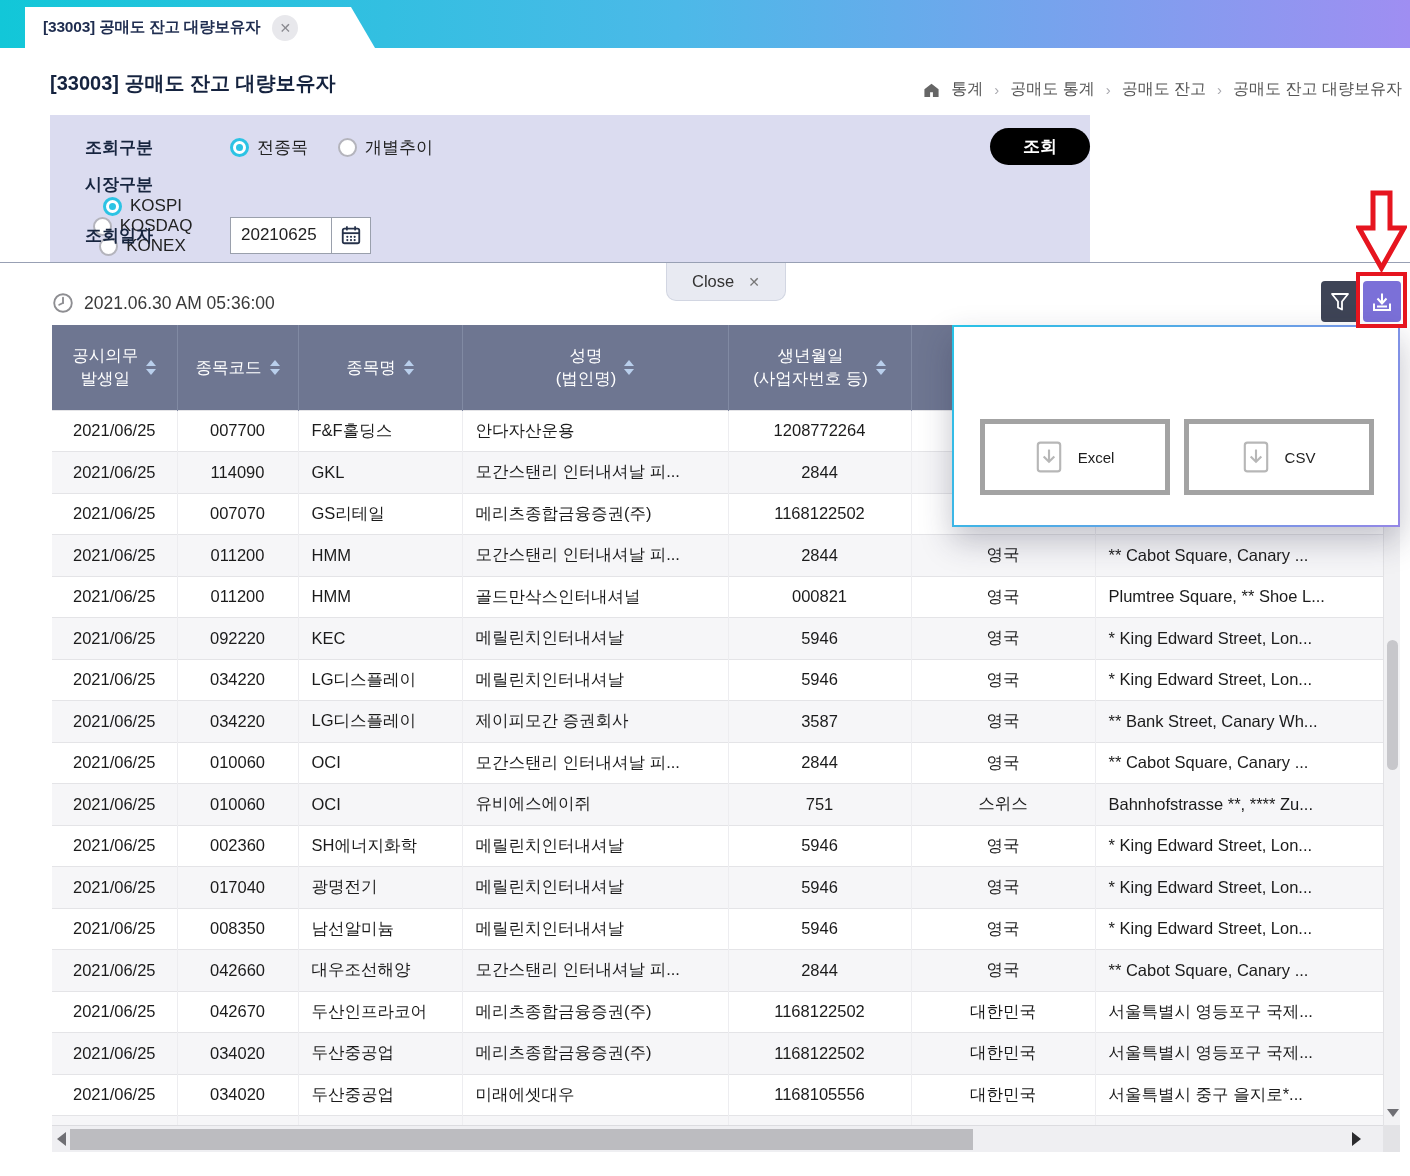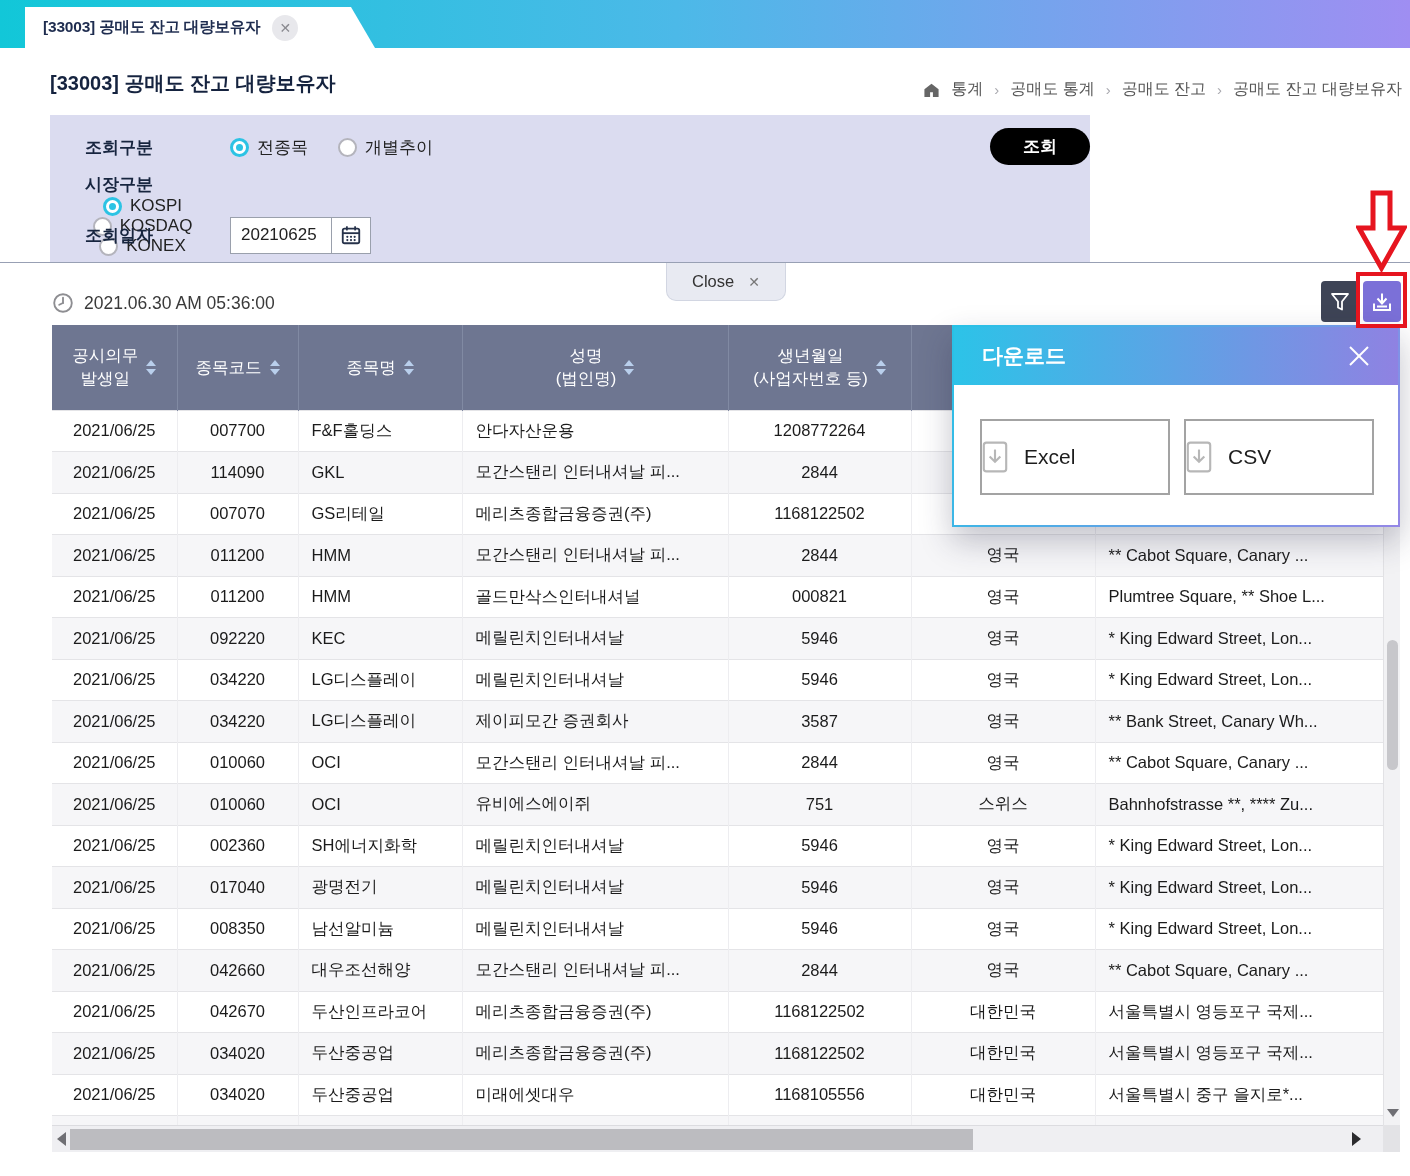--- a/index.html
+++ b/index.html
@@ -93,22 +93,22 @@
   .sb-corner { position:absolute; left:1383px; top:1125px; width:17px; height:27px; background:#e3e3e6; z-index:2; }
 
   
   .popup { position:absolute; left:952px; top:325px; width:448px; height:202px; background:#fff; z-index:30;
     box-shadow:0 14px 30px rgba(40,40,70,.28);
     border:2px solid; border-image:linear-gradient(120deg,#27c2e6,#9487e6) 1; }
   .popup-head { height:58px; background:linear-gradient(90deg,#2cc3e8 0%,#8f82e2 100%);
     display:flex; align-items:center; justify-content:space-between; padding:0 24px 0 28px; }
   .popup-title { font-size:21px; font-weight:700; color:#fff; }
   .popup-x { background:none; border:none; cursor:default; display:flex; }
-  .dl-btn { position:absolute; top:92px; width:190px; height:76px; background:#fff; border:2px solid #a3a3a3;
-    display:flex; align-items:center; gap:16px; font-size:21px; color:#1d1d1d;
+  .dl-btn { position:absolute; top:92px; width:190px; height:76px; background:#fff; border:5px solid #a3a3a3;
+    display:flex; align-items:center; justify-content:center; gap:16px; font-size:15px; color:#1d1d1d;
     cursor:default; font-family:inherit; }
   .dl-btn.excel { left:26px; } .dl-btn.csv { left:230px; }
 </style>
 </head>
 <body>
 
 <div id="stage">
 
   <div class="topbar">
     <div class="win-tab">
@@ -474,29 +474,20 @@
     <div class="v-arrow"></div>
   </div>
   <div class="h-scroll">
     <div class="h-arrow-l"></div>
     <div class="h-thumb"></div>
     <div class="h-arrow-r"></div>
   </div>
   <div class="sb-corner"></div>
 
   <div class="popup">
-    <div class="popup-head">
-      <span class="popup-title">다운로드</span>
-      <button class="popup-x">
-        <svg width="30" height="30" viewBox="0 0 30 30">
-          <line x1="6" y1="6" x2="24" y2="24" stroke="#fff" stroke-width="2"></line>
-          <line x1="24" y1="6" x2="6" y2="24" stroke="#fff" stroke-width="2"></line>
-        </svg>
-      </button>
-    </div>
     <button class="dl-btn excel">
       <svg width="26" height="32" viewBox="0 0 24 30">
         <rect x="1.5" y="1.5" width="21" height="27" rx="2.5" fill="none" stroke="#b7b7b7" stroke-width="2"></rect>
         <line x1="12" y1="8" x2="12" y2="19" stroke="#b7b7b7" stroke-width="2"></line>
         <polyline points="7,14.5 12,19.5 17,14.5" fill="none" stroke="#b7b7b7" stroke-width="2"></polyline>
       </svg>
       <span>Excel</span>
     </button>
     <button class="dl-btn csv">
       <svg width="26" height="32" viewBox="0 0 24 30">

